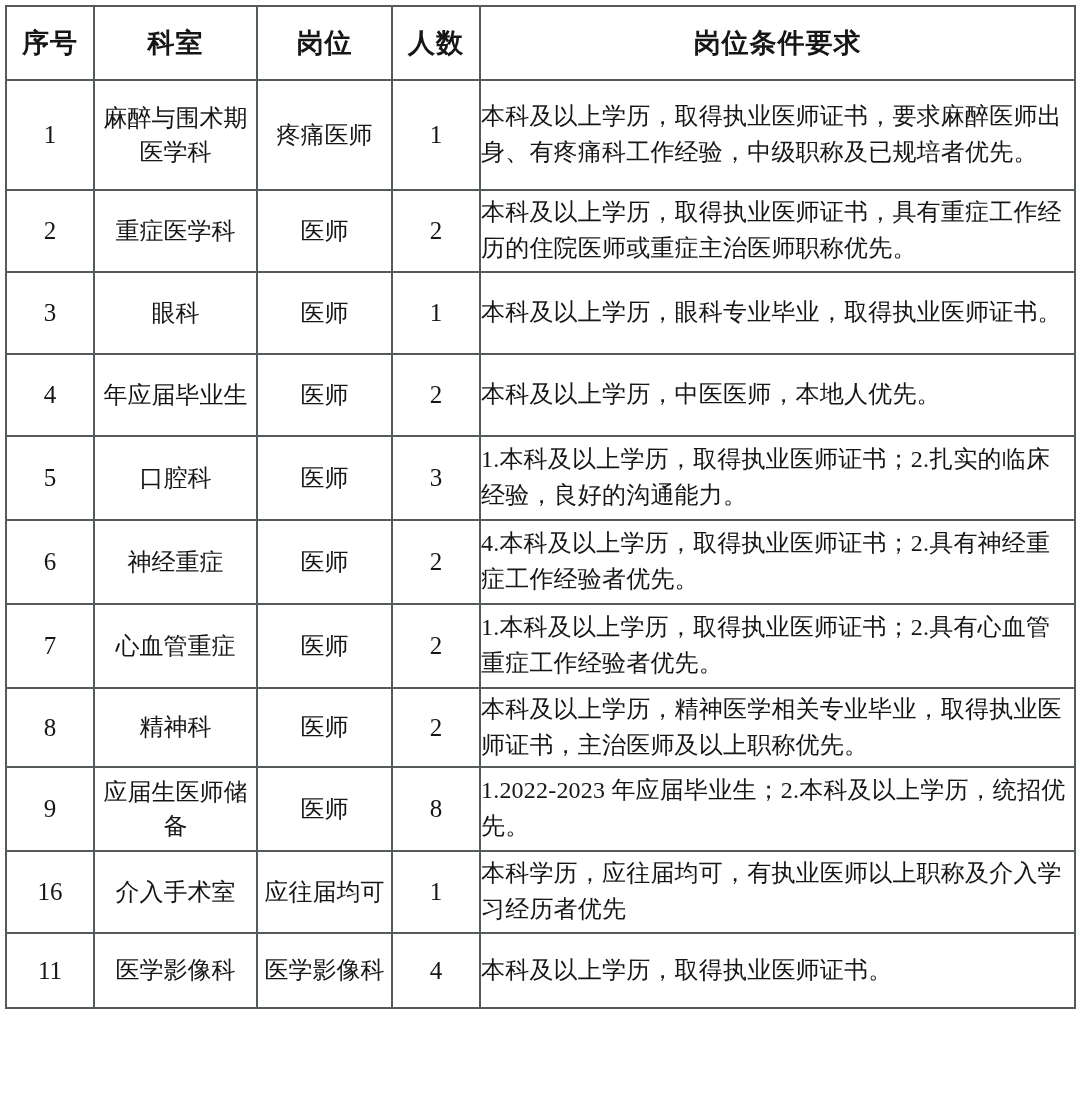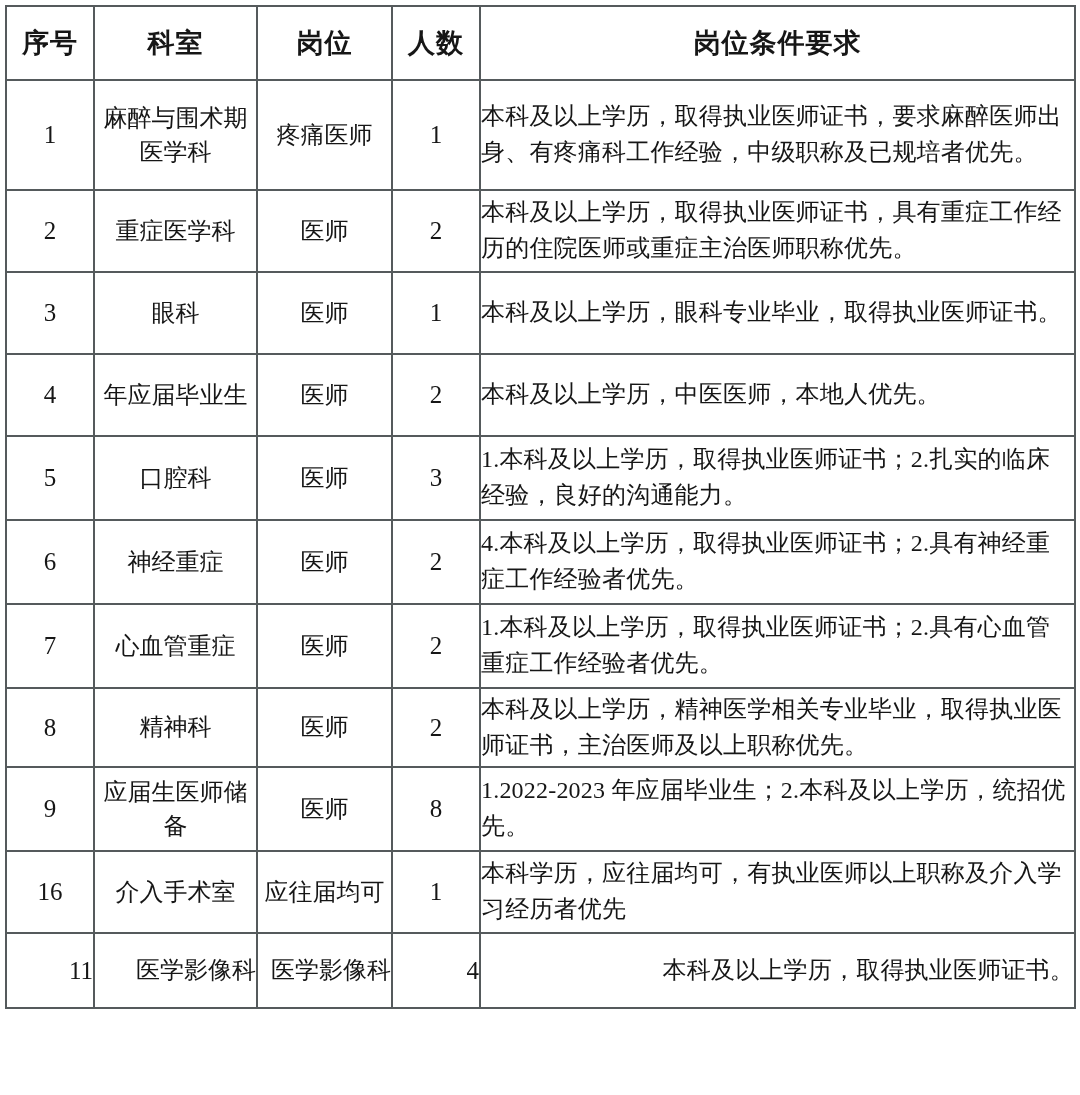--- a/index.html
+++ b/index.html
@@ -75,21 +75,21 @@
   tr.r1  td { height: 108px; }
   tr.r2  td { height: 80px; }
   tr.r3  td { height: 80px; }
   tr.r4  td { height: 80px; }
   tr.r5  td { height: 82px; }
   tr.r6  td { height: 82px; }
   tr.r7  td { height: 82px; }
   tr.r8  td { height: 77px; }
   tr.r9  td { height: 82px; }
   tr.r10 td { height: 80px; }
-  tr.r11 td { height: 73px; text-align: right; }
+  tr.r11 td { height: 73px; }
   tr.r12 td { height: 84px; }
 </style>
 </head>
 <body>
 
 <div class="sheet">
   <table class="job-table">
     <colgroup>
       <col class="c-seq">
       <col class="c-dept">

